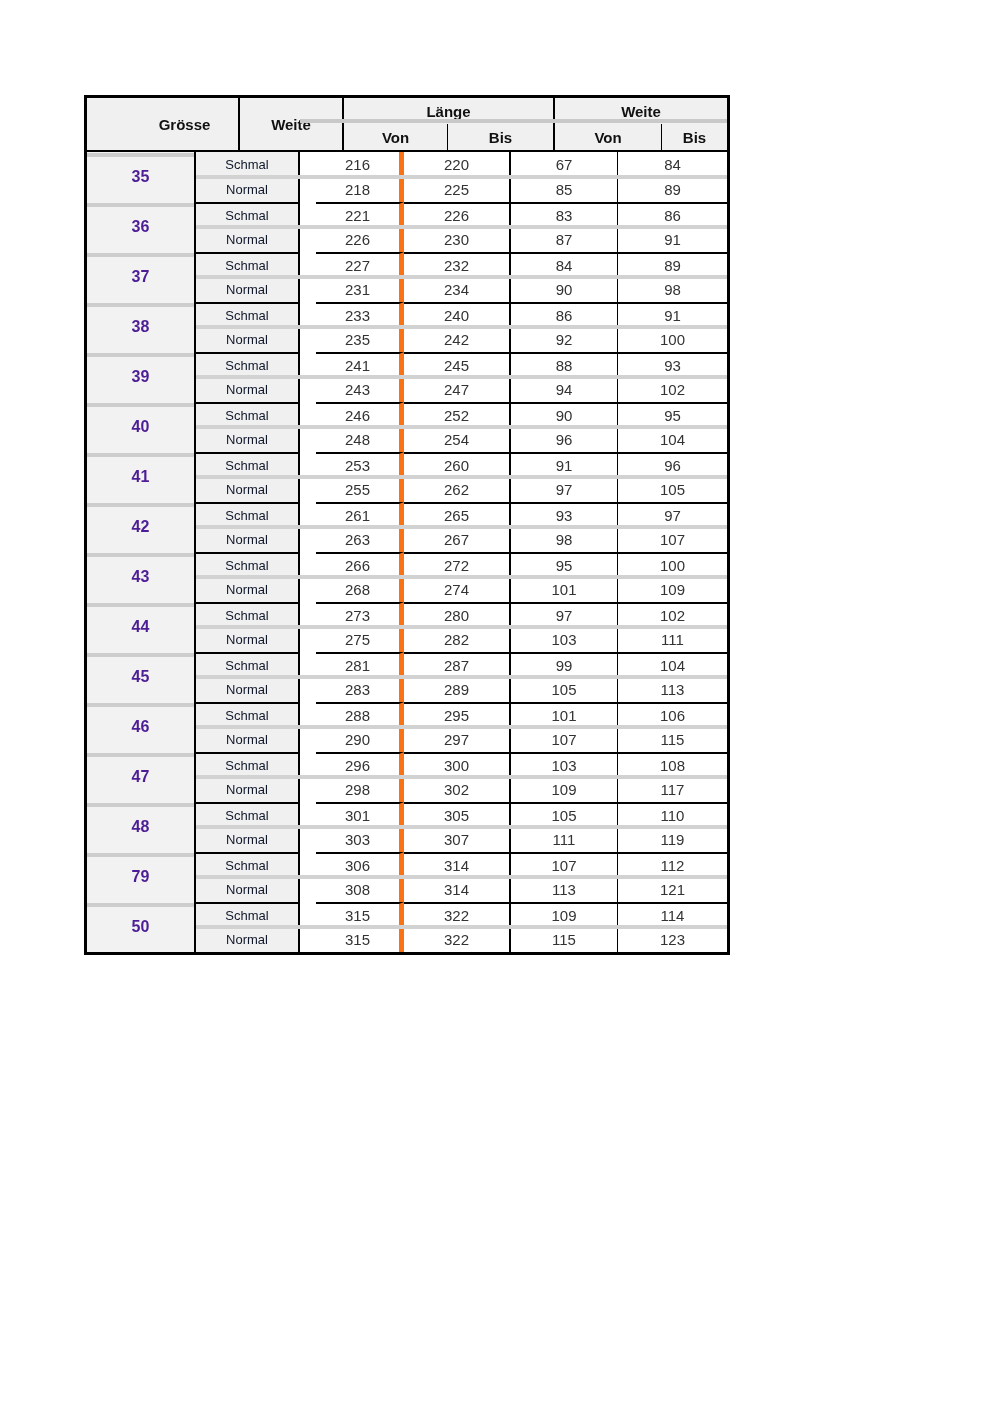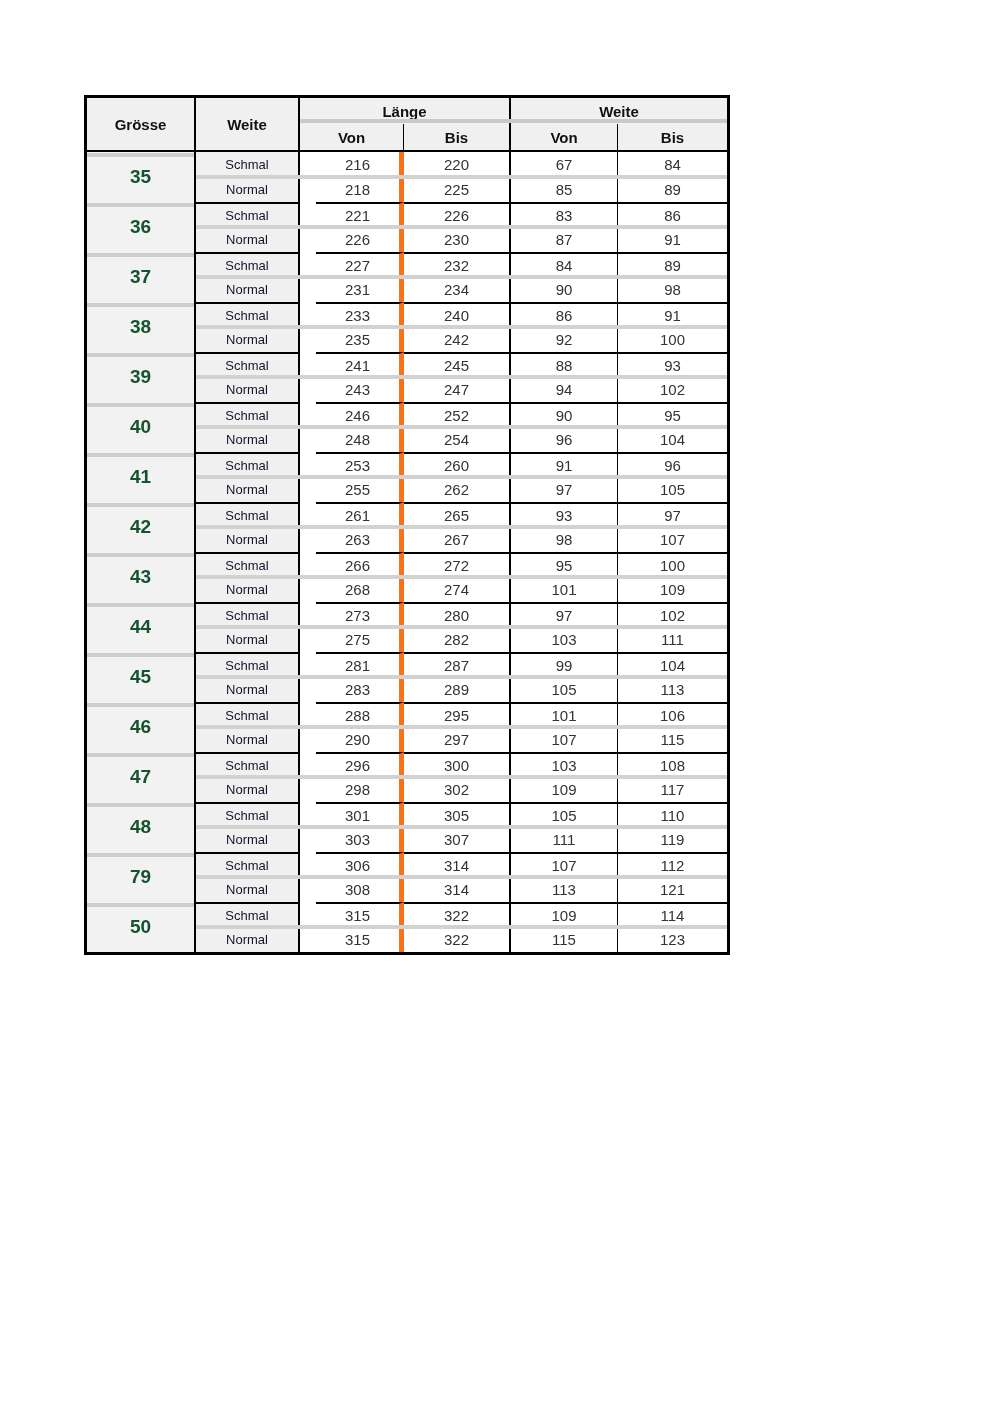--- a/index.html
+++ b/index.html
@@ -22,20 +22,21 @@
   }
 
   
   .thead {
     position:relative;
     display:grid;
     grid-template-columns:109px 104px 104px 107px 107px 1fr;
     grid-template-rows:26px 26px;
     background:#f0f0f0;
     border-bottom:2px solid #000;
+    padding-left:44px;
   }
   .thead::after { 
     content:"";
     position:absolute;
     top:21px; left:213px; right:0; height:4px;
     background:#c9c9c9;
     z-index:2;
   }
   .hcell {
     display:flex; align-items:center; justify-content:center;
@@ -62,21 +63,21 @@
     position:absolute;
     top:23px; left:109px; right:0; height:4px;
     background:#d2d2d2;
     z-index:2;
   }
   .g-size {
     grid-column:1; grid-row:1/3;
     background:#f2f2f2;
     border-right:2px solid #000;
     display:flex; align-items:center; justify-content:center;
-    font-weight:bold; font-size:19px; color:#14532d;
+    font-weight:bold; font-size:16px; color:#4c1d95;
     position:relative;
   }
   .g-size::before { 
     content:"";
     position:absolute;
     top:1px; left:0; right:0; height:4px;
     background:#cdcdcd;
   }
   .g-label {
     grid-column:2;

